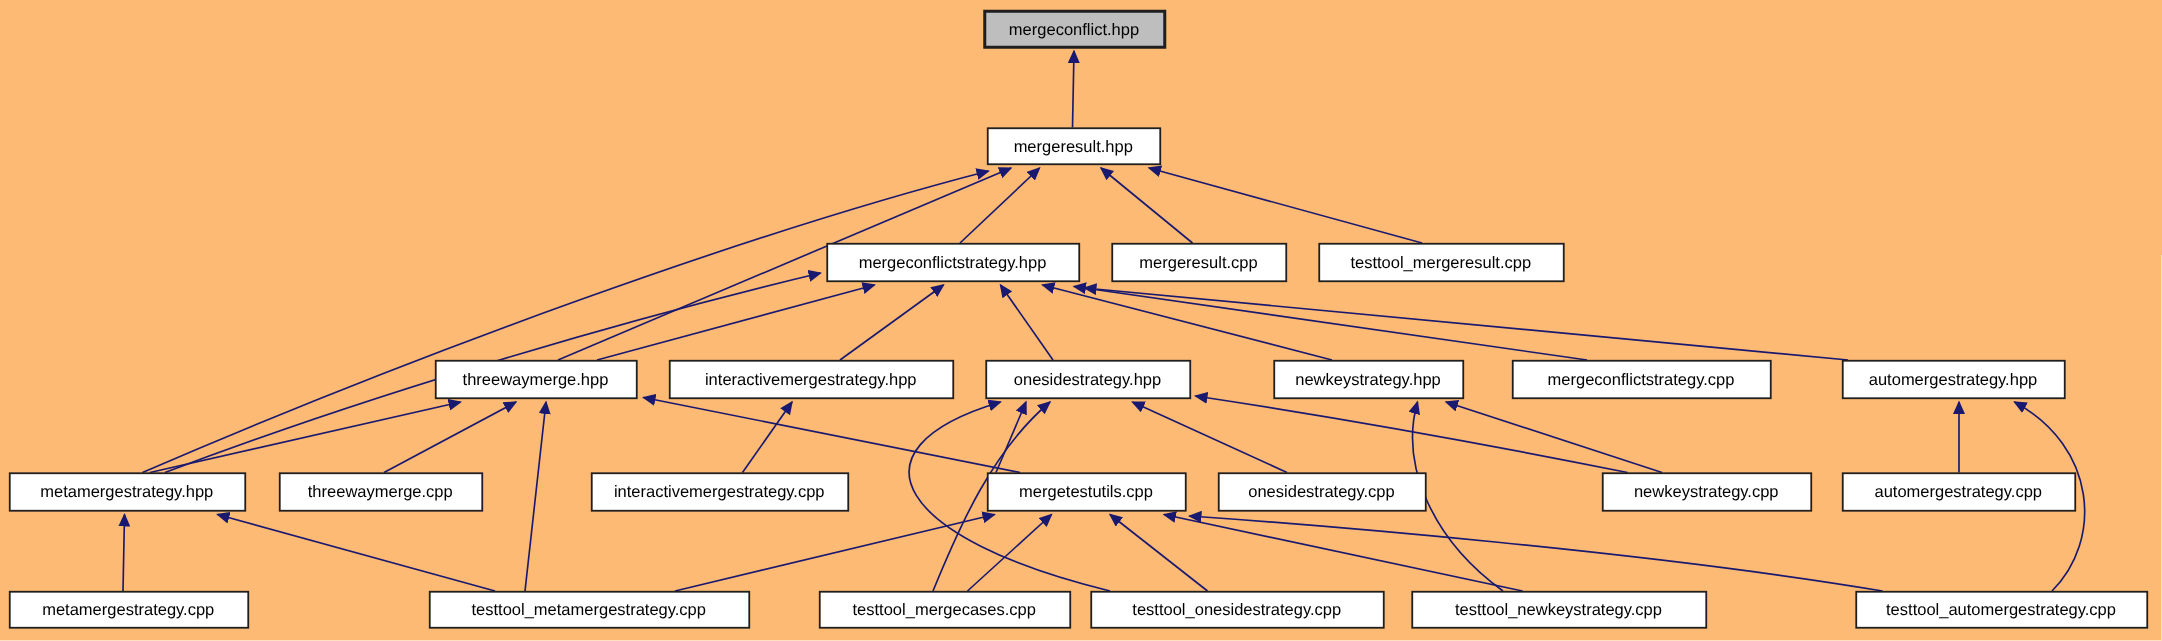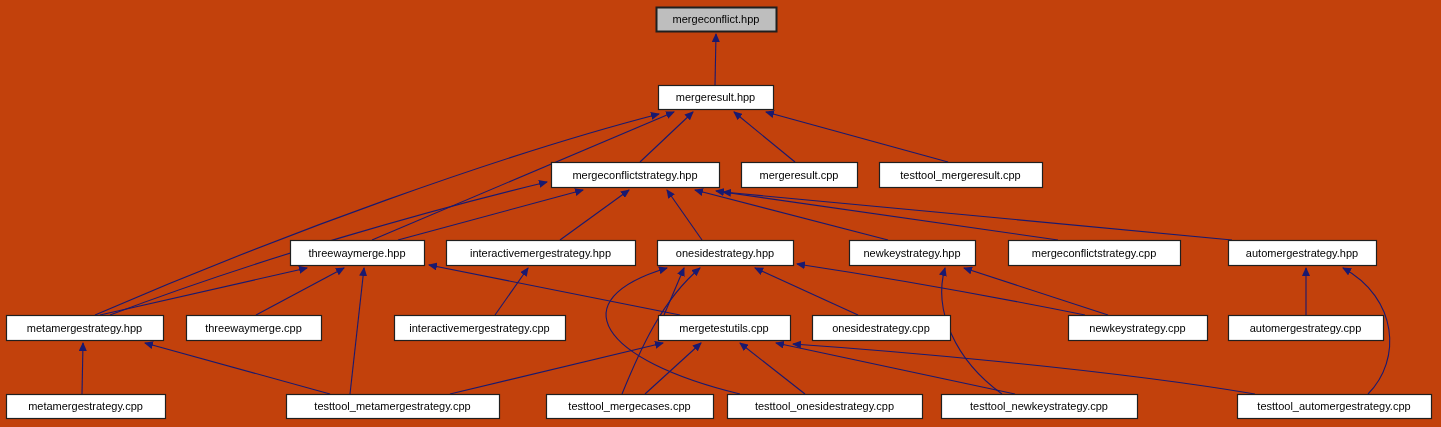--- a/index.html
+++ b/index.html
@@ -1,16 +1,16 @@
 <!DOCTYPE html>
 <html><head>
 <meta charset="utf-8">
 <style>
   html,body{margin:0;padding:0;background:#ffffff;}
-  #stage{position:relative;width:1441px;height:427px;background:#c2410c;overflow:hidden;}
+  #stage{position:relative;width:1441px;height:427px;background:#fdba74;overflow:hidden;}
   svg{display:block;}
   text.node-label{
     font-family:"Liberation Sans","DejaVu Sans",sans-serif;
     font-size:11px;
     fill:#000000;
     text-anchor:middle;
     cursor:pointer;
   }
   rect.node-box{cursor:pointer;}
 </style>

